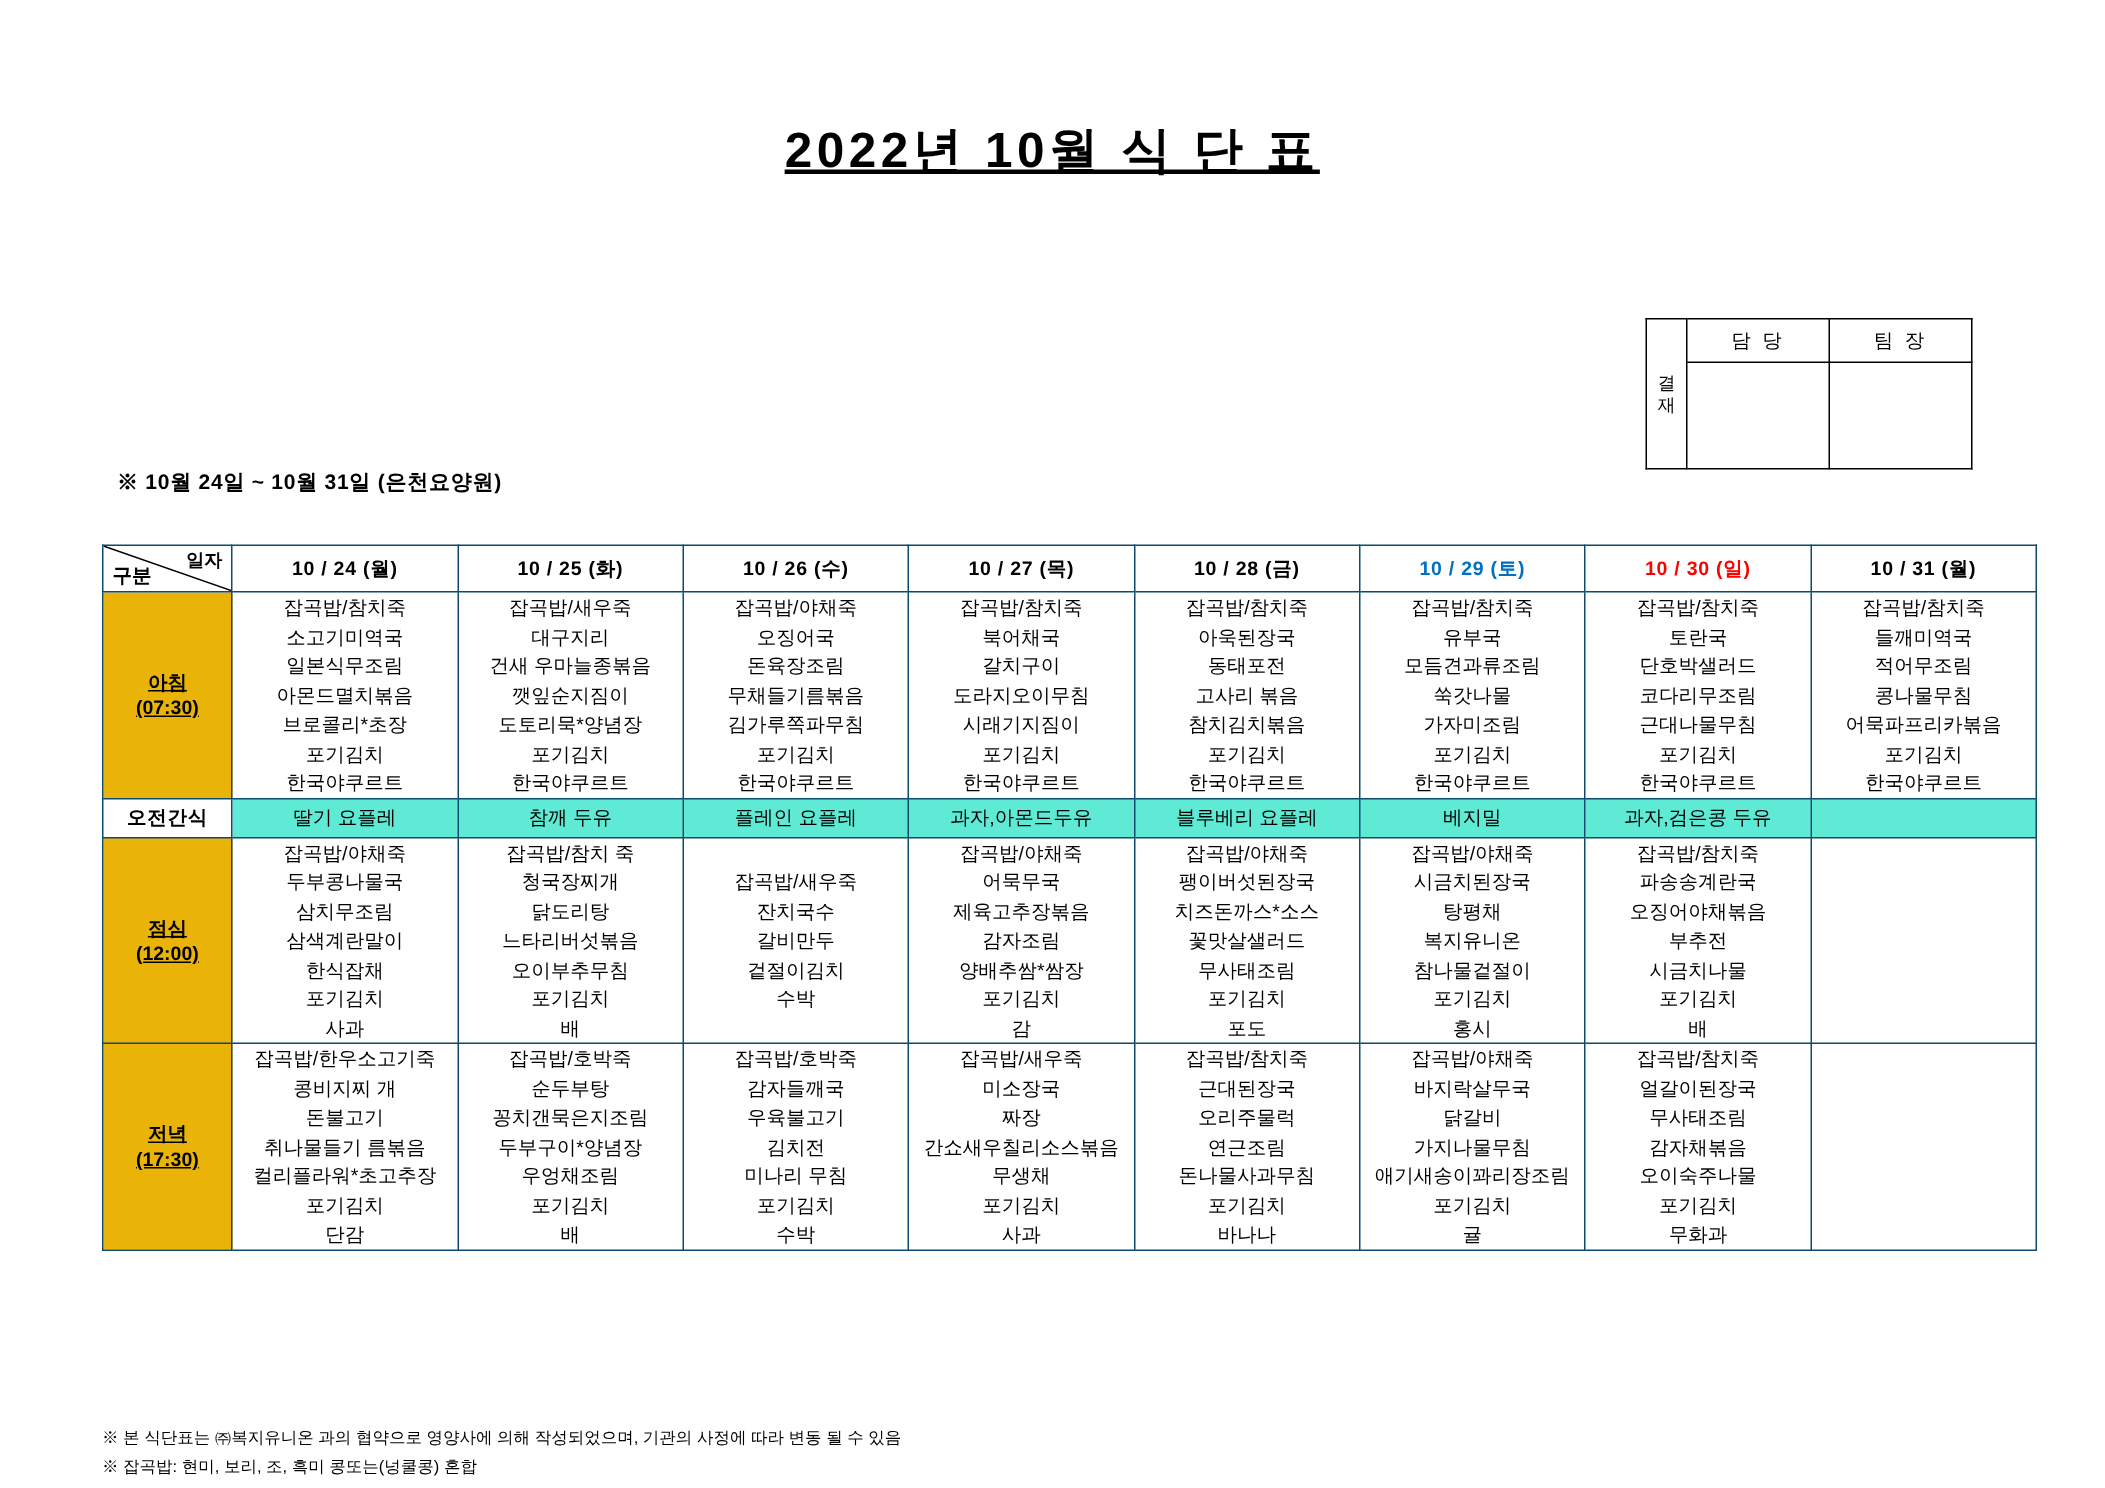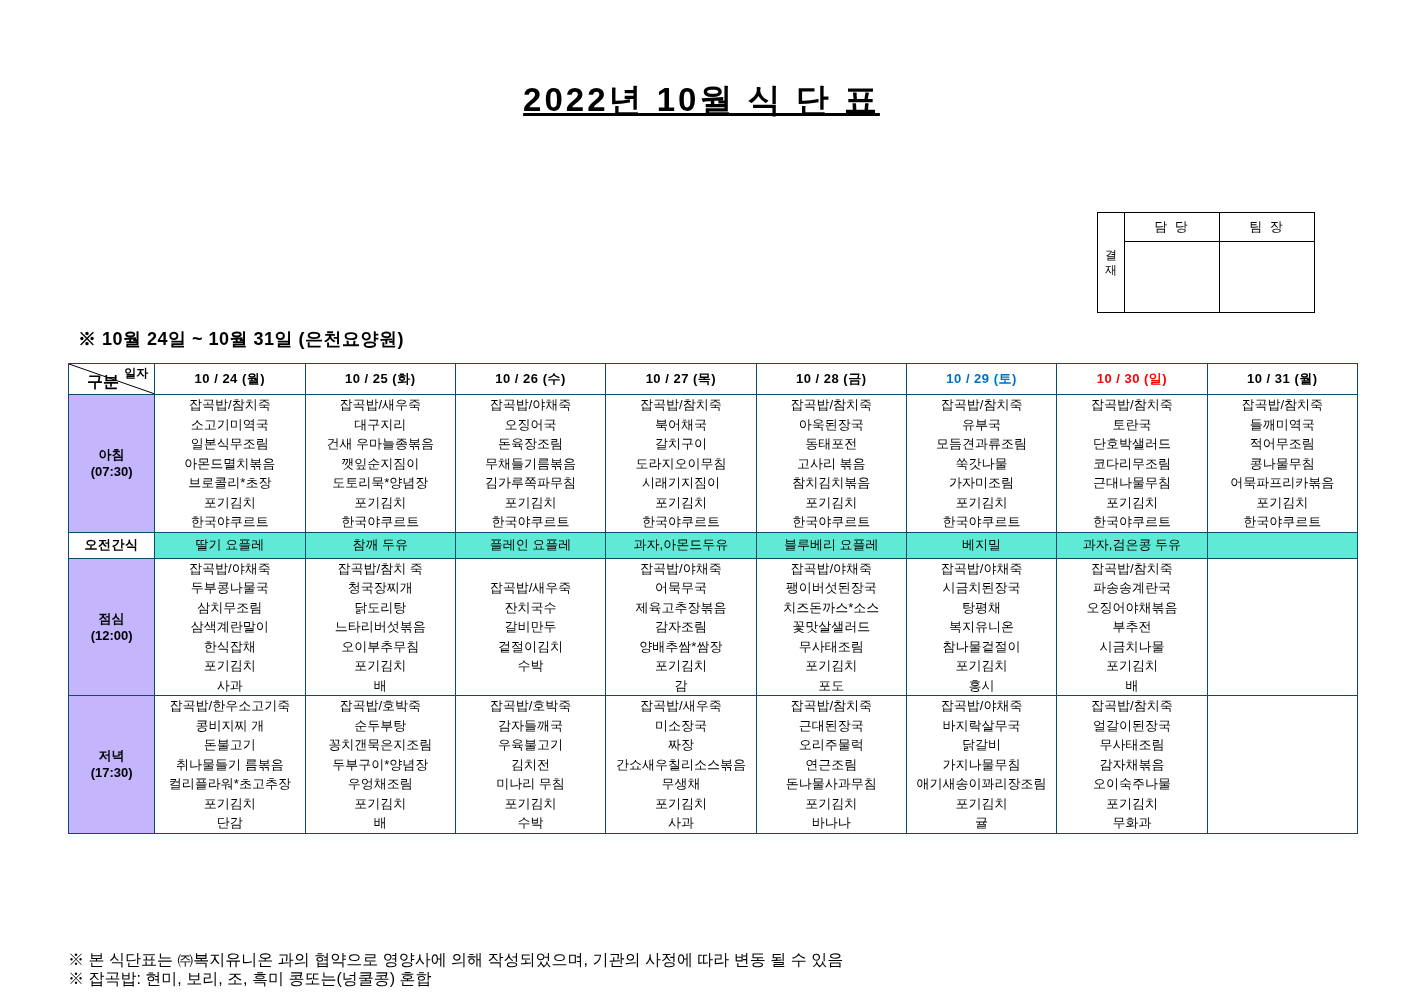--- a/index.html
+++ b/index.html
@@ -52,23 +52,23 @@
   .approval .hdr {
     width: 92px;
     height: 26px;
     letter-spacing: 2px;
   }
   .approval .cell {
     height: 68px;
   }
   .period {
     position: absolute;
-    top: 249px;
+    top: 235px;
     left: 78px;
-    font-size: 18px;
+    font-size: 14px;
     font-weight: bold;
     letter-spacing: 0.5px;
   }
   
   table.menu {
     position: absolute;
     top: 285px;
     left: 68px;
     width: 1290px;
     border-collapse: collapse;
@@ -97,35 +97,36 @@
   .corner .lbl-date {
     position: absolute;
     top: 1px;
     right: 6px;
     font-size: 12px;
     font-weight: bold;
   }
   .corner .lbl-div {
     position: absolute;
     bottom: 1px;
-    left: 18px;
-    font-size: 16px;
+    left: 6px;
+    font-size: 13px;
     font-weight: bold;
   }
   th.dayhdr {
     height: 30px;
     font-size: 15px;
     font-weight: bold;
     letter-spacing: 0.5px;
   }
   td.rowlabel {
-    background: #c4b5fd;
+    background: #eab308;
     font-size: 13px;
     font-weight: bold;
     line-height: 17px;
+    text-decoration: underline;
   }
   td.snacklabel {
     background: #ffffff;
     font-size: 13px;
     font-weight: bold;
     letter-spacing: 0.5px;
   }
   td.meal {
     line-height: 19.5px;
     font-size: 13px;
@@ -135,21 +136,21 @@
     height: 25px;
     font-size: 13px;
     background: #5eead4;
   }
   .sat { color: #0070c0; }
   .sun { color: #ff0000; }
   .footnotes {
     position: absolute;
     top: 872px;
     left: 68px;
-    font-size: 16px;
+    font-size: 11px;
     line-height: 19px;
   }
 </style>
 </head>
 <body>
 
 <div class="page">
 
   <div class="title">2022년 10월 식 단 표</div>
 

